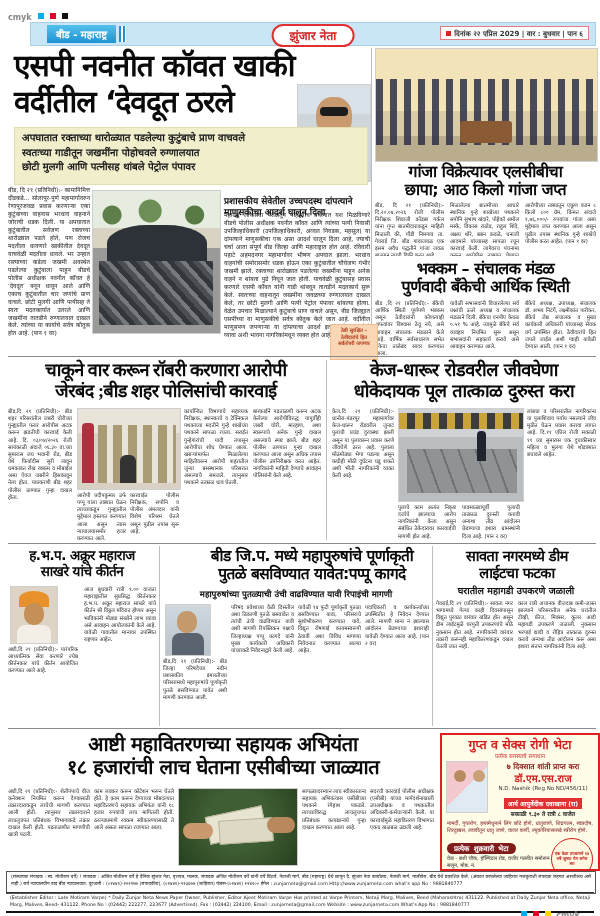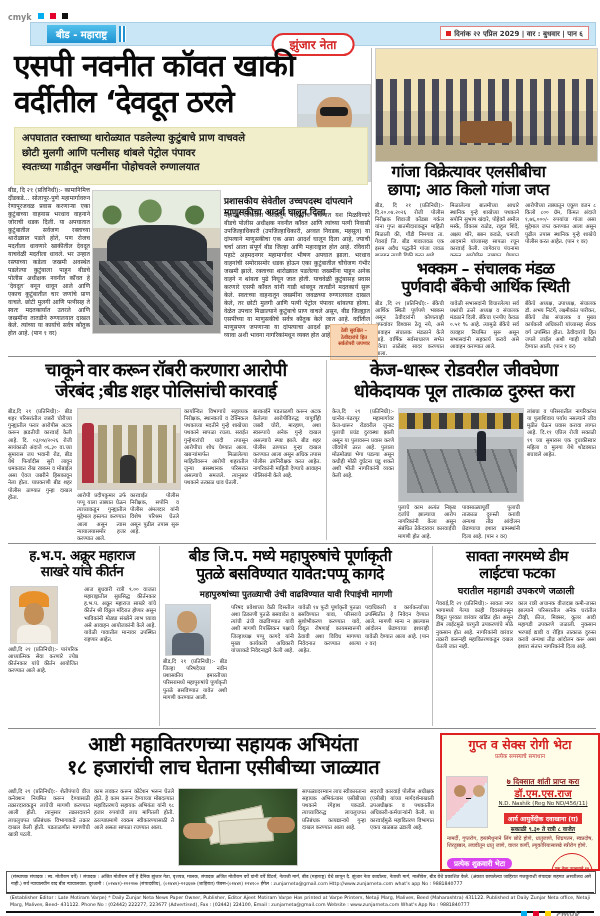--- a/index.html
+++ b/index.html
@@ -11,21 +11,21 @@
   .hl{font-weight:bold;color:#0a0a0a;text-align:center;line-height:1.15;letter-spacing:-0.5px;}
   .vrule{width:1px;background:#bdbdbd;}
   .hrule{height:1px;background:#8a8a8a;}
   .photo{overflow:hidden;border:1px solid #cfcfcf;}
   
   .topbar{background:#c9e6f6;border:1px solid #a8cfe4;display:flex;align-items:center;}
   .regionchip{background:linear-gradient(#53c1ec,#1f93d2);color:#fff;font-weight:bold;
               font-size:10px;padding:2px 9px;margin-left:16px;}
   .chipbars{width:7px;height:16px;margin-left:3px;
             background:repeating-linear-gradient(90deg,#1f93d2 0 2px,#fff 2px 4px);}
-  .masthead{position:absolute;left:50%;transform:translateX(-50%);top:10px;background:#fff;
+  .masthead{position:absolute;left:50%;transform:translateX(-50%);top:1px;background:#fff;
             border:2px solid #e23030;border-radius:14px;padding:1px 16px;color:#d42525;
             font-weight:bold;font-size:12px;white-space:nowrap;}
   .datebox{position:absolute;right:6px;top:3px;background:#fff;border:1px solid #e08080;
            font-size:7px;font-weight:bold;color:#333;padding:1.5px 5px;white-space:nowrap;}
   .redsq{display:inline-block;width:5px;height:5px;background:#e02020;margin-right:3px;}
   .cmyktxt{font-size:8px;font-weight:bold;color:#888;}
   .csq{display:inline-block;width:6px;height:6px;margin-left:1px;vertical-align:middle;}
   
   .leadhead{font-weight:bold;font-size:30px;line-height:1.2;color:#0a0a0a;letter-spacing:-1px;}
   .hibox{background:#f1eecb;border:1px solid #e4dfae;padding:3px 7px;}
@@ -36,22 +36,22 @@
   
   .adbox{border:2px solid #e02020;background:#fffce8;overflow:hidden;}
   .adtitle{color:#d41f1f;font-weight:bold;font-size:12.5px;text-align:center;line-height:1.15;margin-top:3px;}
   .adsub1{color:#c03030;font-size:5.6px;text-align:center;}
   .adsub2{color:#8a1a1a;font-weight:bold;font-size:7.5px;}
   .addoc{color:#d41f1f;font-weight:bold;font-size:10px;}
   .adreg{color:#333;font-size:5.5px;}
   .adclinic{background:#e23030;color:#fff;font-size:6.3px;font-weight:bold;display:inline-block;padding:1px 4px;}
   .adtime{color:#222;font-size:5.8px;font-weight:bold;}
   .adail{color:#7c1d1d;font-size:5.2px;line-height:1.35;text-align:justify;}
-  .advisit{background:#d946ef;color:#fff;font-weight:bold;font-size:7px;display:inline-block;
-           padding:1px 7px;border-radius:8px;}
+  .advisit{background:#7f1d1d;color:#fff;font-weight:bold;font-size:7px;display:inline-block;
+           padding:1px 7px;border-radius:8px;font-family:Liberation Mono, monospace;}
   .adbadge{border:1.5px solid #d41f1f;border-radius:50%;width:36px;height:36px;color:#c02020;
            font-size:4.2px;font-weight:bold;text-align:center;display:flex;align-items:center;
            justify-content:center;line-height:1.25;background:#fff8e0;padding:2px;}
   .adaddr{color:#333;font-size:5.2px;line-height:1.3;}
   .adphone{color:#111;font-weight:bold;font-size:10.5px;}
   
   .footbox{border:1px solid #555;font-size:4.7px;line-height:1.5;color:#222;padding:1px 4px;
            text-align:justify;overflow:hidden;}
   .footen{font-size:4.7px;line-height:1.5;color:#222;text-align:justify;overflow:hidden;
           border-top:1px solid #333;padding:1px 4px;}
@@ -81,22 +81,22 @@
   </div>
 
   <div class="abs photo" style="left:297px;top:84px;width:72px;height:96px;background:linear-gradient(#d9e2e8 0 30%,#cfd6da 30% 100%);">
     <div class="abs" style="left:18px;top:12px;width:36px;height:40px;border-radius:45%;background:#c99a6e;"></div>
     <div class="abs" style="left:22px;top:22px;width:28px;height:9px;border-radius:4px;background:#1c1c1c;"></div>
     <div class="abs" style="left:4px;top:50px;width:64px;height:46px;border-radius:10px 10px 0 0;background:#b9ac87;"></div>
   </div>
 
   <div class="abs hibox" style="left:14px;top:127px;width:338px;height:50px;">
     <div>अपघातात रक्ताच्या थारोळ्यात पडलेल्या कुटुंबाचे प्राण वाचवले</div>
+    <div>स्वतःच्या गाडीतून जखमींना पोहोचवले रुग्णालयात</div>
     <div>छोटी मुलगी आणि पत्नीसह थांबले पेट्रोल पंपावर</div>
-    <div>स्वतःच्या गाडीतून जखमींना पोहोचवले रुग्णालयात</div>
   </div>
 
   <div class="abs sm" style="left:8px;top:186px;width:82px;height:168px;">बीड, दि २१ (प्रतिनिधी):- कामानिमित्त दौंडकडे... सोलापूर-पुणे महामार्गावरुन रेणापूरजवळ प्रवास करणाऱ्या एका कुटुंबाच्या वाहनास भरधाव वाहनाने जोराची धडक दिली. या अपघातात कुटुंबातील सर्वजण रक्ताच्या थारोळ्यात पडले होते, पण रोजच मदतीला धावणारे खाकीतील देवदूत याचवेळी मदतीला धावले. भर उन्हात रस्त्याच्या कडेला जखमी अवस्थेत पडलेल्या कुटुंबाला पाहून बीडचे पोलीस अधीक्षक नवनीत कॉवत हे ‘देवदूत’ बनून धावून आले आणि एकाच कुटुंबातील चार जणांचे प्राण वाचले. छोटी मुलगी आणि पत्नीसह ते स्वतः मदतकार्यात उतरले आणि जखमींना तातडीने रुग्णालयात दाखल केले. त्यांच्या या कार्याचे सर्वत्र कौतुक होत आहे. (पान १ वर)</div>
 
   <div class="abs photo" style="left:92px;top:190px;width:127px;height:142px;background:linear-gradient(#e6ecdf 0 26%,#d8d3c2 26% 40%,#9a9a98 40% 100%);">
     <div class="abs" style="left:0;top:0;width:100%;height:28%;background:radial-gradient(circle at 15% 60%, #5f7f4a 0 9px, transparent 10px),radial-gradient(circle at 45% 50%, #6d8f57 0 11px, transparent 12px),radial-gradient(circle at 80% 60%, #587a45 0 9px, transparent 10px);"></div>
     <div class="abs" style="left:14px;top:34px;width:100px;height:46px;border-radius:40% 40% 8px 8px;background:#2d3238;"></div>
     <div class="abs" style="left:6px;top:70px;width:114px;height:64px;background:repeating-linear-gradient(48deg,#4b4f54 0 5px,#76797c 5px 9px,#33373b 9px 14px);"></div>
   </div>
 
@@ -105,21 +105,21 @@
     <div>माणुसकीचा आदर्श घालून दिला</div>
   </div>
   <div class="abs sm" style="left:224px;top:211px;width:146px;height:134px;">महाराष्ट्र लोकसेवा परीक्षेतून पहिल्याच प्रयत्नात यश मिळविणारे बीडचे पोलीस अधीक्षक नवनीत कॉवत आणि त्यांच्या पत्नी निवासी उपजिल्हाधिकारी (उपजिल्हाधिकारी, अव्वल निवडक, महसूल) या दांपत्याने माणुसकीचा एक असा आदर्श घालून दिला आहे, ज्याची चर्चा आता संपूर्ण बीड जिल्हा आणि महाराष्ट्रात होत आहे. रविवारी पहाटे अहमदनगर महामार्गावर भीषण अपघात झाला. भरधाव वाहनांची समोरासमोर धडक होऊन एका कुटुंबातील चौघेजण गंभीर जखमी झाले. रक्ताच्या थारोळ्यात पडलेल्या जखमींना पाहून अनेक वाहने न थांबता पुढे निघून जात होती. याचवेळी कुटुंबासह प्रवास करणारे एसपी कॉवत यांनी गाडी थांबवून तातडीने मदतकार्य सुरू केले. स्वतःच्या वाहनातून जखमींना जवळच्या रुग्णालयात दाखल केले, तर छोटी मुलगी आणि पत्नी पेट्रोल पंपावर थांबल्या होत्या. वेळेत उपचार मिळाल्याने कुटुंबाचे प्राण वाचले असून, बीड जिल्ह्यात एसपींच्या या माणुसकीचे सर्वत्र कौतुक केले जात आहे. वर्दीतील माणूसपण जपणाऱ्या या दांपत्याचा आदर्श इतर अधिकाऱ्यांनीही घ्यावा अशी भावना नागरिकांमधून व्यक्त होत आहे.</div>
 
   <div class="abs vrule" style="left:371px;top:48px;height:308px;"></div>
 
   <div class="abs photo" style="left:375px;top:48px;width:221px;height:112px;background:linear-gradient(#f2e3b8 0 55%,#d8cba6 55% 78%,#b9ad8d 78% 100%);">
     <div class="abs" style="left:0;top:30px;width:100%;height:66px;background:repeating-linear-gradient(90deg,rgba(44,48,72,0.85) 0 7px,rgba(0,0,0,0) 7px 14px);"></div>
     <div class="abs" style="left:84px;top:72px;width:52px;height:22px;background:#8a5a34;border-radius:3px;"></div>
   </div>
-  <div class="abs hl" style="left:358px;top:163px;width:221px;font-size:16px;">
+  <div class="abs hl" style="left:375px;top:163px;width:221px;font-size:16px;">
     <div>गांजा विक्रेत्यावर एलसीबीचा</div>
     <div>छापा; आठ किलो गांजा जप्त</div>
   </div>
   <div class="abs xs" style="left:375px;top:202px;width:69px;height:54px;">बीड, दि २१ (प्रतिनिधी):- दि.२०.०४.२०२६ रोजी पोलीस निरीक्षक शिवाजी कोंडबा गर्कल यांना गुप्त बातमीदाराकडून माहिती मिळाली की, गौंडी निमगाव ता. गेवराई जि. बीड गावाजवळ एक इसम अवैध पद्धतीने गांजा जवळ बाळगून त्याची विक्री करत आहे.</div>
   <div class="abs xs" style="left:450px;top:202px;width:69px;height:54px;">मिळालेल्या बातमीच्या आधारे स्थानिक गुन्हे शाखेच्या पथकाने सपोनि सुभाष खंदारे, पोहेकॉ अमोल मस्के, विकास राठोड, राहुल शिंदे, अक्षय थोरे, बबन कवळे, धनाजी आदमाने यांच्यासह सापळा रचून कारवाई केली. जागेवरच पंचनामा करून आरोपीस ताब्यात घेण्यात आले.</div>
   <div class="abs xs" style="left:525px;top:202px;width:71px;height:54px;">आरोपीच्या ताब्यातून एकूण वजन ८ किलो ८०० ग्रॅम, किंमत अंदाजे १,७६,०००/- रुपयांचा गांजा असा मुद्देमाल जप्त करण्यात आला असून पुढील तपास स्थानिक गुन्हे शाखेचे पोलीस करत आहेत. (पान १ वर)</div>
 
   <div class="abs hl" style="left:375px;top:260px;width:221px;font-size:16px;">
     <div>भक्कम – संचालक मंडळ</div>
     <div>पुर्णवादी बँकेची आर्थिक स्थिती</div>
@@ -172,21 +172,21 @@
   <div class="abs photo" style="left:10px;top:586px;width:46px;height:56px;background:#ddd4c6;">
     <div class="abs" style="left:8px;top:4px;width:30px;height:16px;border-radius:50% 50% 0 0;background:#e8902a;"></div>
     <div class="abs" style="left:13px;top:16px;width:20px;height:22px;border-radius:45%;background:#c49058;"></div>
     <div class="abs" style="left:6px;top:38px;width:34px;height:18px;background:#f3efe6;border-radius:8px 8px 0 0;"></div>
   </div>
   <div class="abs xs" style="left:8px;top:646px;width:70px;height:78px;">अष्टी,दि २१ (प्रतिनिधी):- पारंपरिक आध्यात्मिक सेवा करणारे ज्येष्ठ कीर्तनकार यांचे कीर्तन आयोजित करण्यात आले आहे.</div>
   <div class="abs xs" style="left:84px;top:586px;width:72px;height:138px;">आज बुधवारी रात्री ९.०० वाजता महाराष्ट्रातील सुप्रसिद्ध कीर्तनकार ह.भ.प. अक्रूर महाराज साखरे यांचे कीर्तन श्री विठ्ठल मंदिरात होणार असून भाविकांनी मोठ्या संख्येने लाभ घ्यावा असे आवाहन आयोजकांनी केले आहे. यावेळी गावातील मान्यवर उपस्थित राहणार आहेत.</div>
 
   <div class="abs vrule" style="left:159px;top:546px;height:180px;"></div>
 
-  <div class="abs hl" style="left:157px;top:548px;width:266px;font-size:15.5px;">
+  <div class="abs hl" style="left:179px;top:548px;width:266px;font-size:15.5px;">
     <div>बीड जि.प. मध्ये महापुरुषांचे पूर्णाकृती</div>
     <div>पुतळे बसविण्यात यावेत:पप्पू कागदे</div>
   </div>
   <div class="abs" style="left:163px;top:588px;width:266px;font-size:8.5px;font-weight:bold;text-align:center;color:#111;">महापुरुषांच्या पुतळ्याची उंची वाढविण्यात यावी रिपाइंची मागणी</div>
   <div class="abs photo" style="left:165px;top:604px;width:44px;height:50px;background:linear-gradient(#cfd9df,#b9c3c9);">
     <div class="abs" style="left:11px;top:6px;width:20px;height:22px;border-radius:45%;background:#c49a6c;"></div>
     <div class="abs" style="left:6px;top:28px;width:32px;height:22px;background:#5a6470;border-radius:8px 8px 0 0;"></div>
   </div>
   <div class="abs xs" style="left:163px;top:658px;width:64px;height:66px;">बीड,दि २१ (प्रतिनिधी):- बीड जिल्हा परिषदेच्या नवीन प्रशासकीय इमारतीच्या परिसरामध्ये महापुरुषांचे पूर्णाकृती पुतळे बसविण्यात यावेत अशी मागणी करण्यात आली.</div>
   <div class="abs xs" style="left:231px;top:604px;width:63px;height:120px;">परिषद प्रवेशाच्या वेळी दिसतील अशा ठिकाणी पुतळे बसवावेत व त्यांची उंची वाढविण्यात यावी अशी मागणी रिपब्लिकन पक्षाचे जिल्हाध्यक्ष पप्पू कागदे यांनी मुख्य कार्यकारी अधिकारी यांच्याकडे निवेदनाद्वारे केली आहे.</div>
@@ -216,21 +216,21 @@
     <div class="abs" style="left:40px;top:30px;width:52px;height:22px;background:#ded9c4;transform:rotate(-4deg);border:1px solid #b9b49a;"></div>
     <div class="abs" style="left:4px;top:34px;width:30px;height:16px;border-radius:8px;background:#c99a6e;"></div>
     <div class="abs" style="left:88px;top:28px;width:28px;height:16px;border-radius:8px;background:#b9885c;"></div>
   </div>
   <div class="abs xs" style="left:302px;top:788px;width:64px;height:78px;">सापळ्यादरम्यान लाच स्वीकारताना सहायक अभियंत्यास एसीबीच्या पथकाने रंगेहाथ पकडले. त्याच्याविरुद्ध लाचलुचपत प्रतिबंधक कायद्यान्वये गुन्हा दाखल करण्यात आला आहे.</div>
   <div class="abs xs" style="left:370px;top:788px;width:64px;height:78px;">सदरची कारवाई पोलीस अधीक्षक (एसीबी) यांच्या मार्गदर्शनाखाली उपअधीक्षक व पथकातील अधिकारी-कर्मचाऱ्यांनी केली. या कारवाईमुळे महावितरण विभागात एकच खळबळ उडाली आहे.</div>
 
   <div class="abs adbox" style="left:440px;top:733px;width:156px;height:134px;">
     <div class="adtitle">गुप्त व सेक्स रोगी भेटा</div>
     <div class="adsub1">प्रत्येक समस्याचे समाधान</div>
-    <div style="display:flex;margin:16px 4px 0 4px;text-decoration:underline;">
+    <div style="display:flex;margin:1px 4px 0 4px;">
       <div class="photo" style="width:40px;height:50px;background:linear-gradient(135deg,#f3c8cf 0 50%,#dfeaf2 50% 100%);flex:none;">
         <div style="width:12px;height:12px;border-radius:50%;background:#b98a60;margin:8px 0 0 7px;display:inline-block;"></div>
         <div style="width:12px;height:12px;border-radius:50%;background:#caa077;margin:4px 0 0 2px;display:inline-block;"></div>
       </div>
       <div style="margin-left:4px;text-align:center;flex:1;">
         <div class="adsub2">७ दिवसात शांती प्राप्त करा</div>
         <div class="addoc">डॉ.एम.एस.राज</div>
         <div class="adreg">N.D. Nashik (Reg No ND/456/11)</div>
         <div class="adclinic">आर्य आयुर्वेदीक दवाखाना (रा)</div>
         <div class="adtime">सकाळी ९.३० ते रात्री ८ वाजेत</div>

